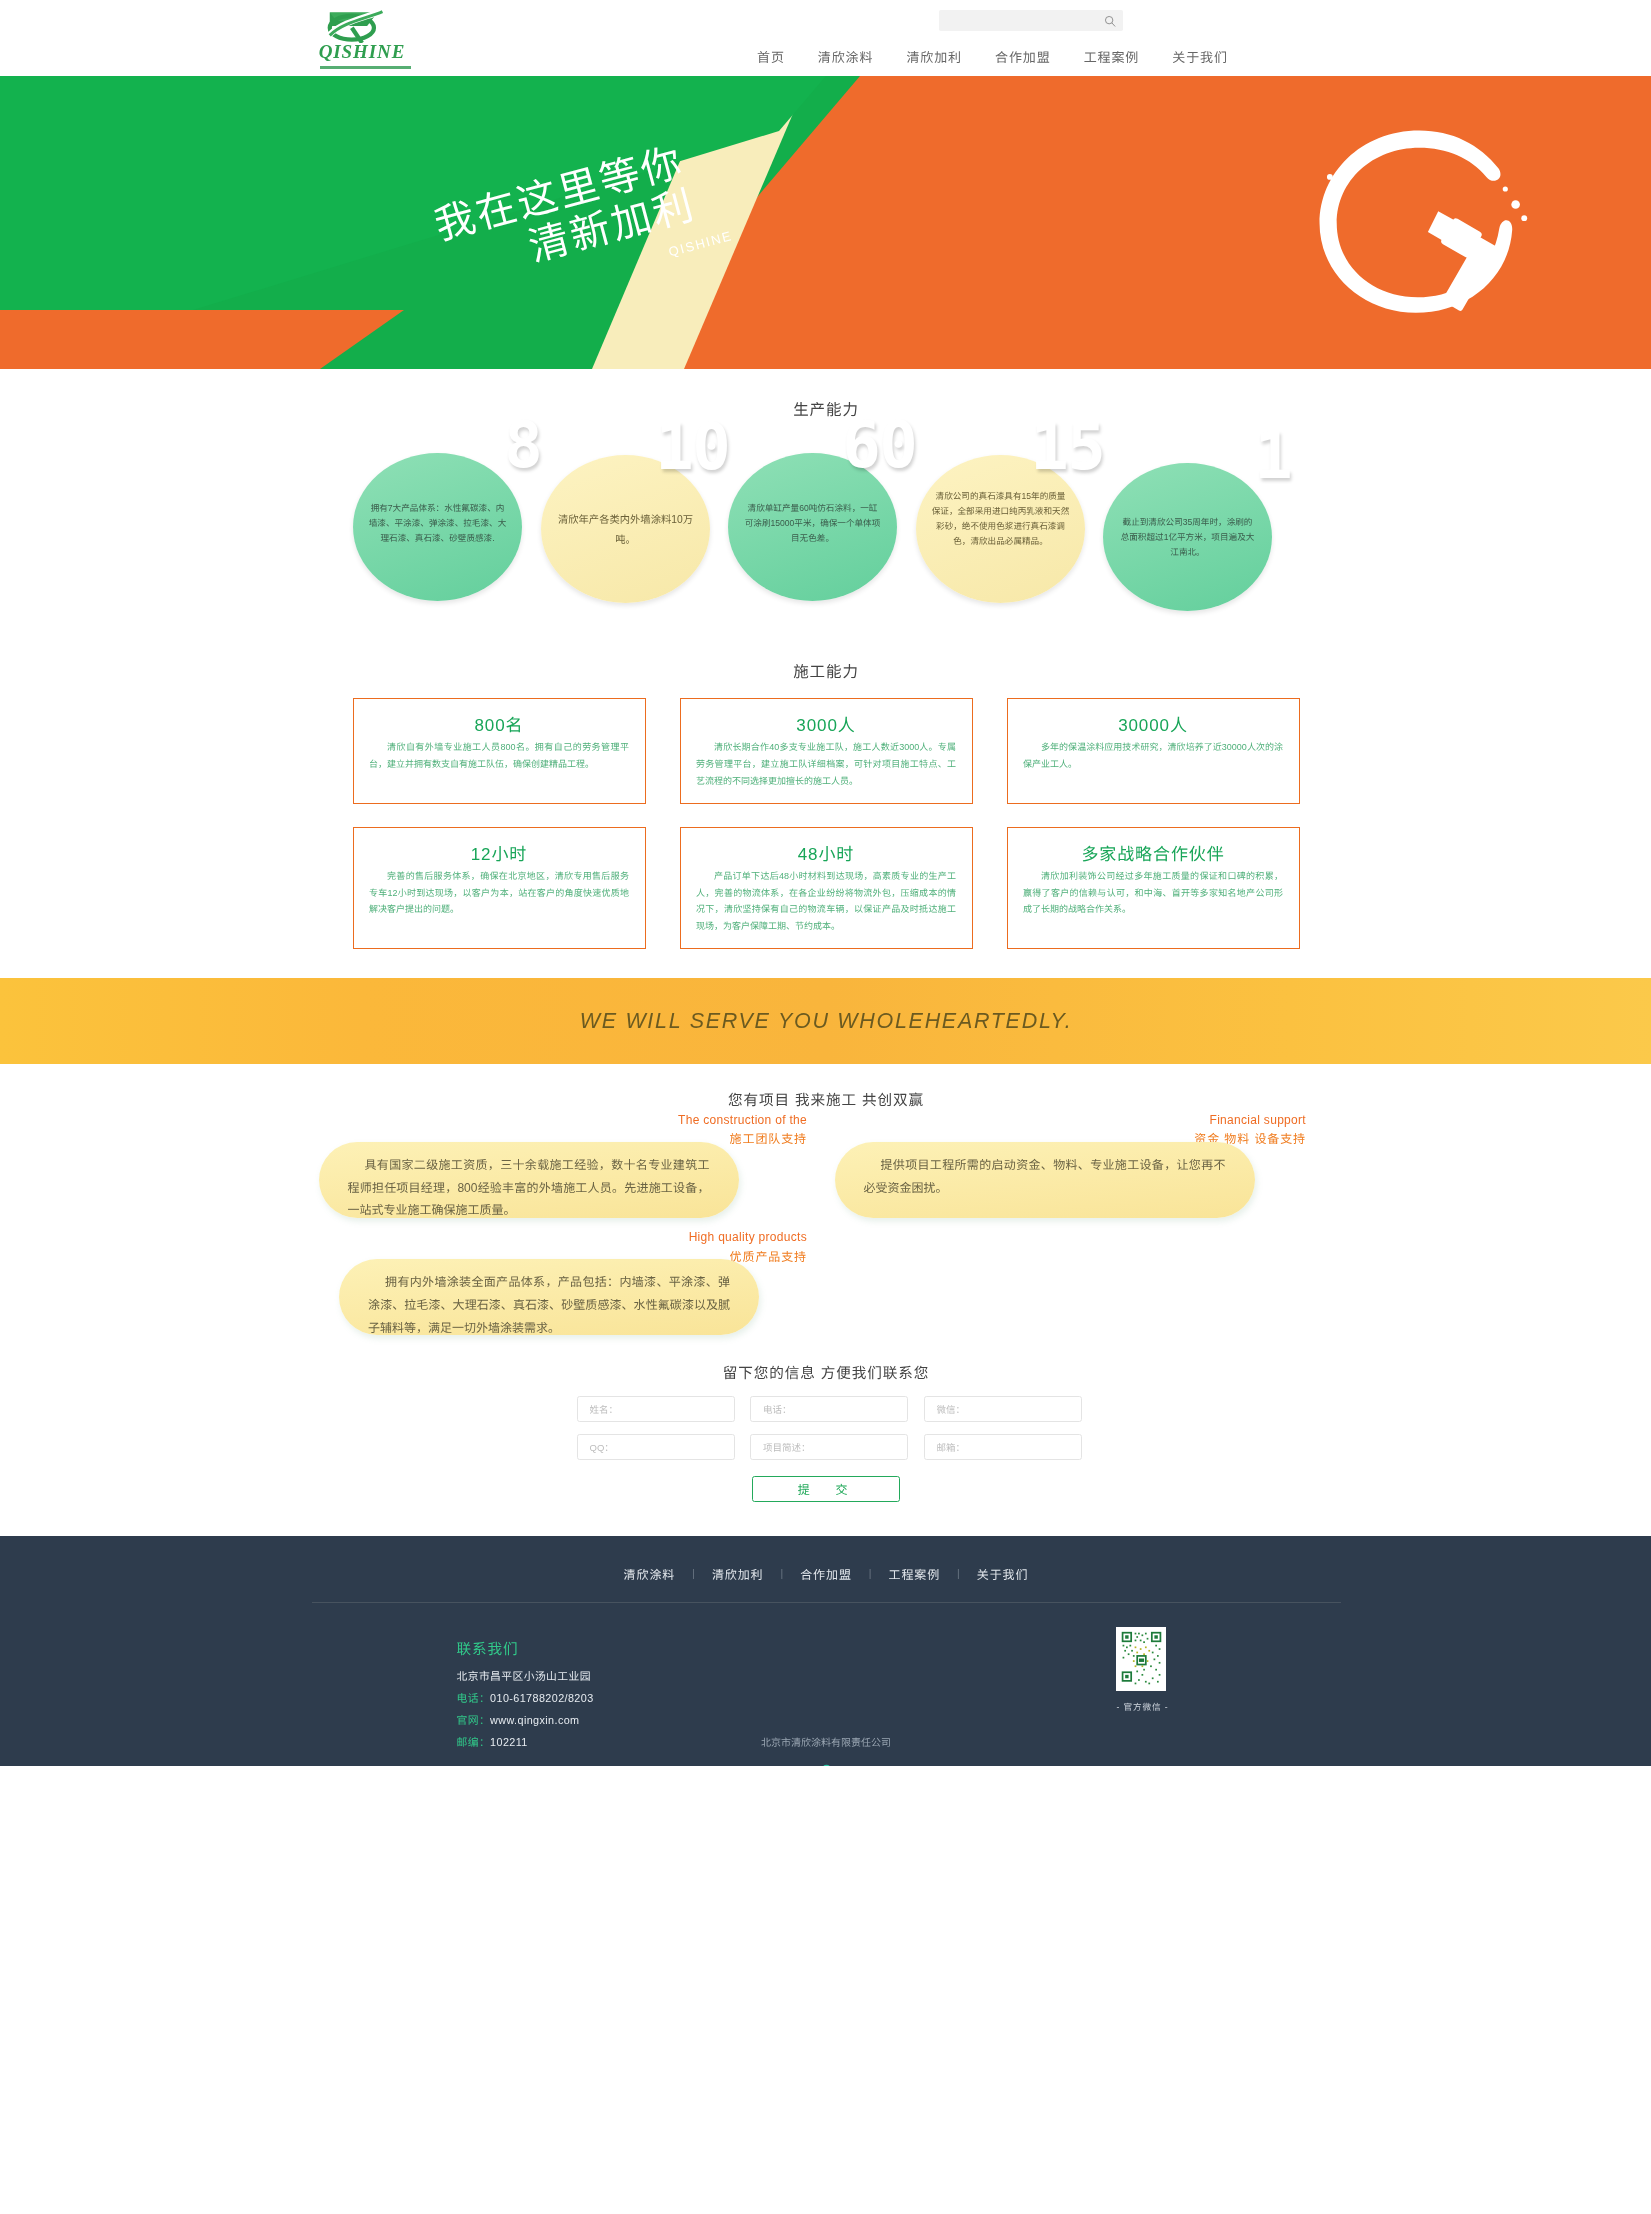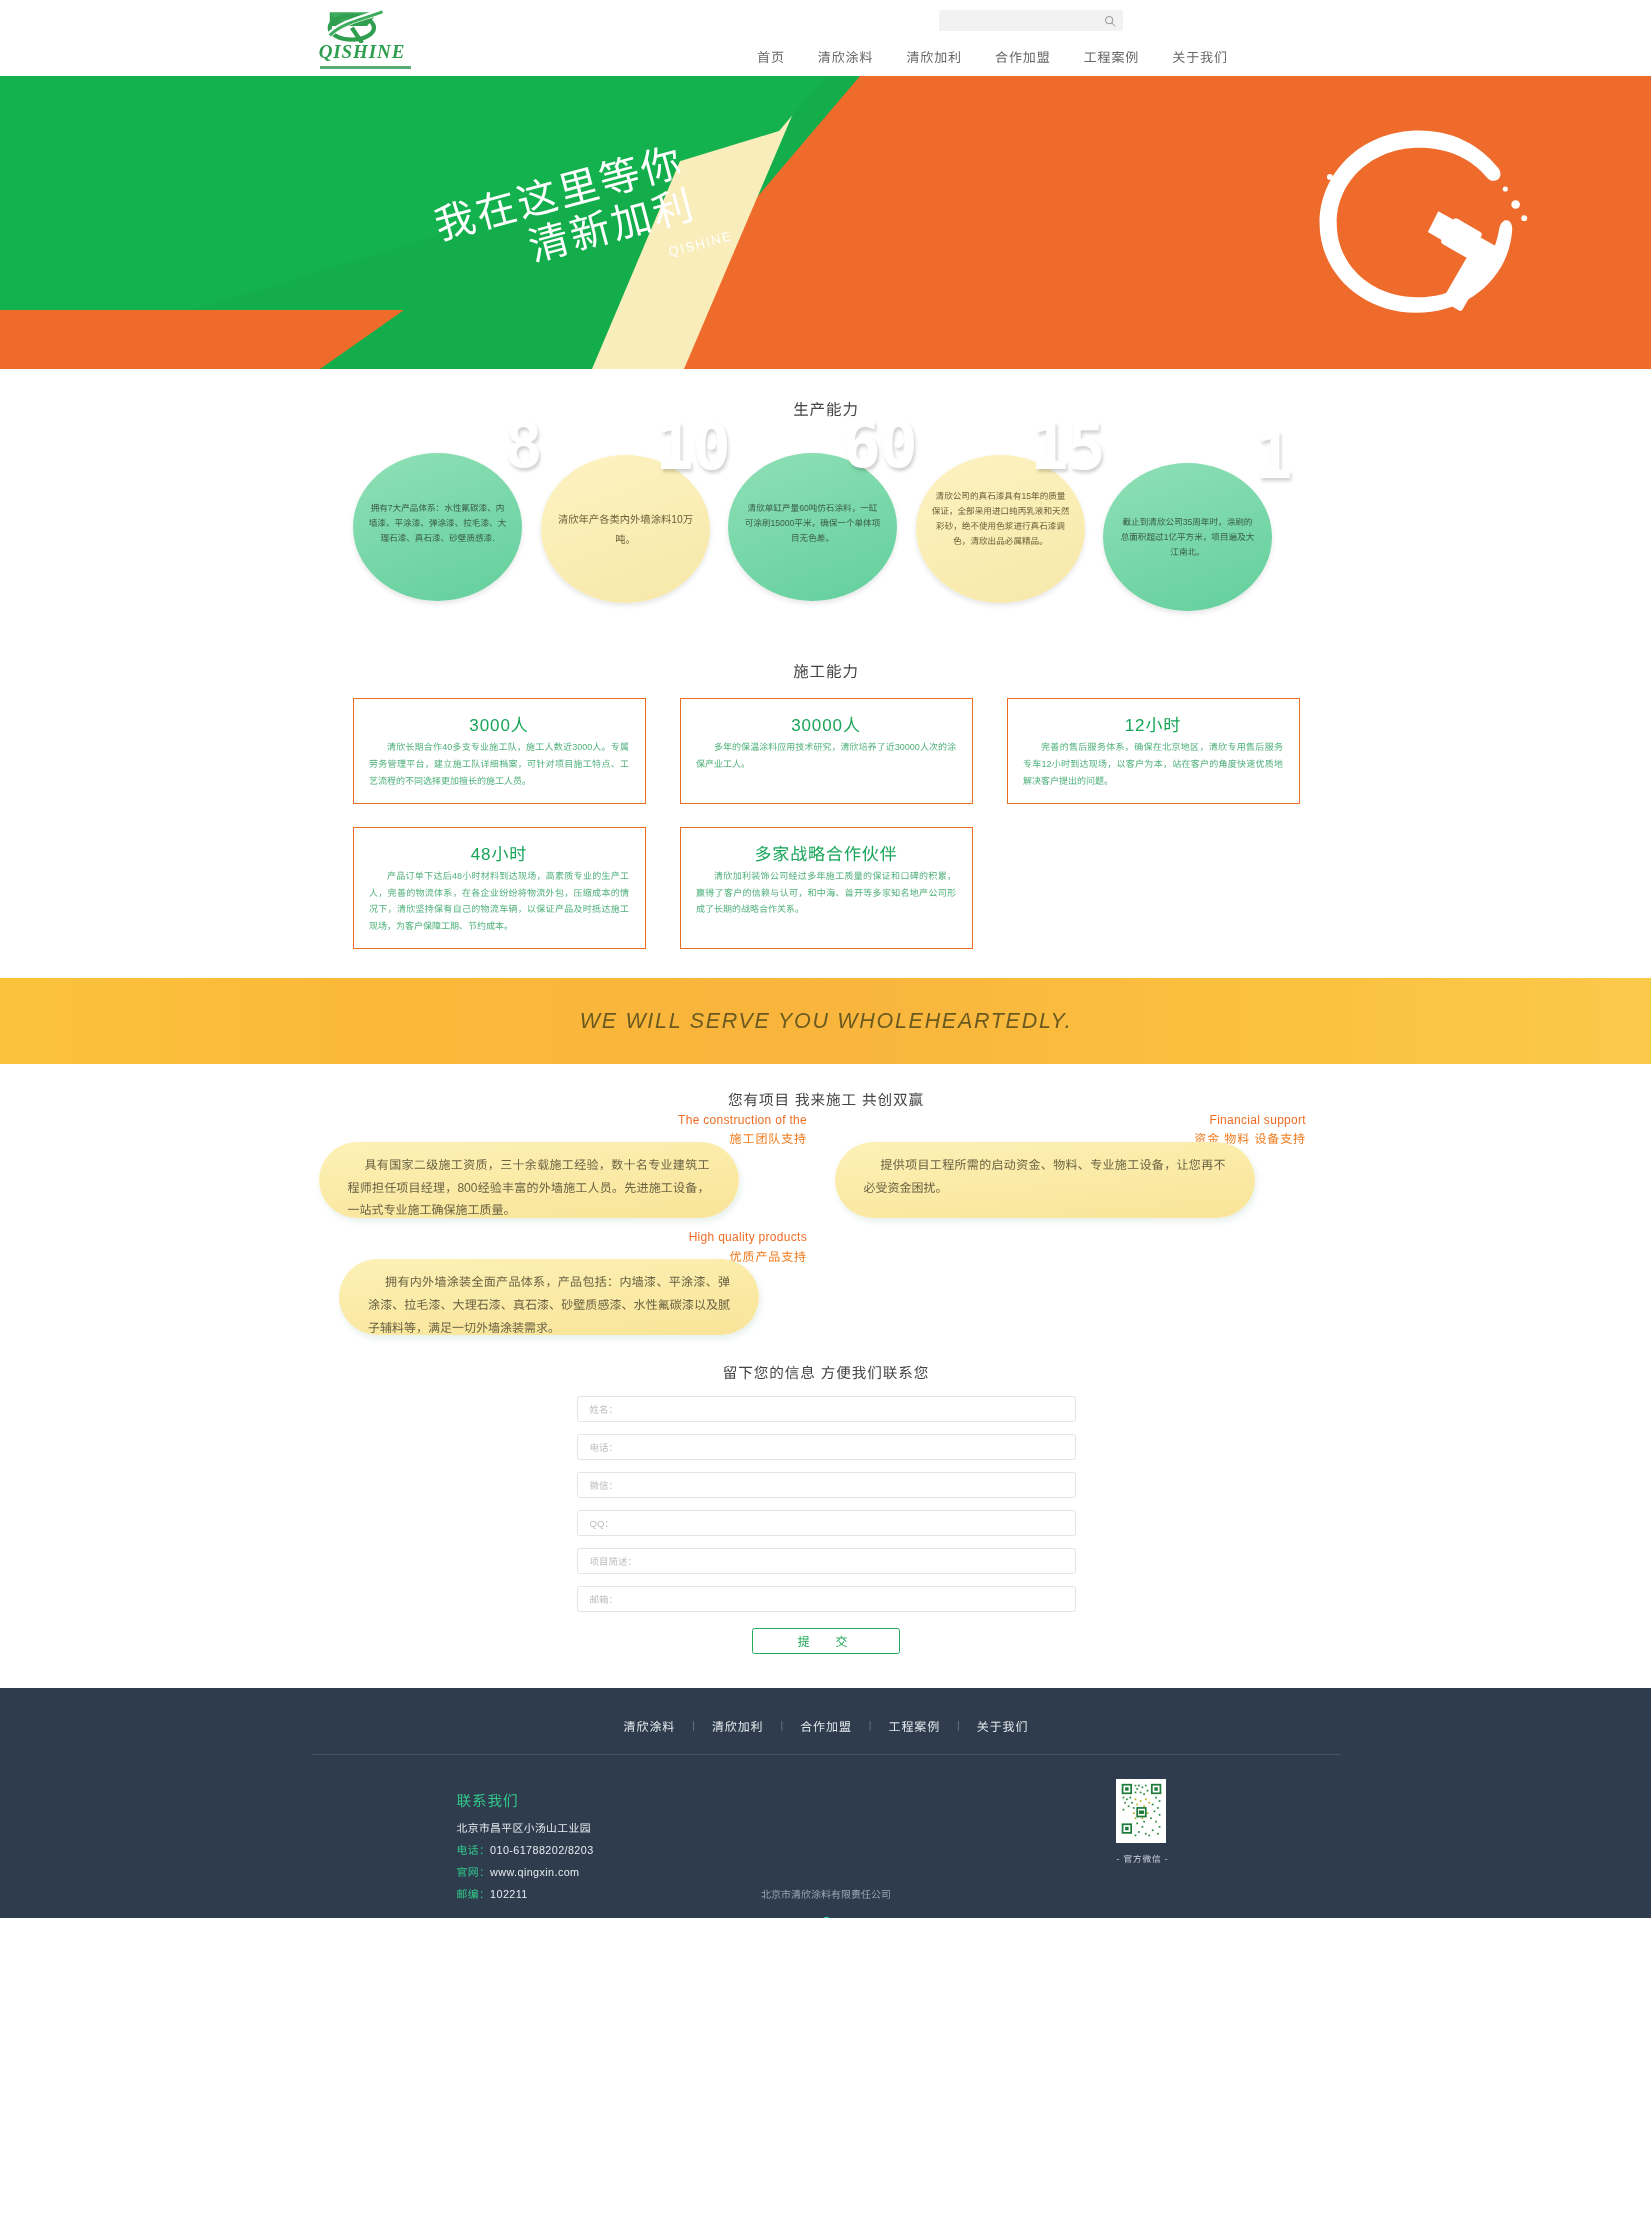--- a/index.html
+++ b/index.html
@@ -145,21 +145,21 @@
   }
   .sup-item.right .sup-pill { left:20.6px; }
   .sup-pill p {
     padding:12px 29px 0 29px; font-size:12px; line-height:1.9; color:#6a6344;
     text-indent:17px; text-align:justify;
   }
 
   
   .form-title { text-align:center; font-size:14.6px; color:#444; letter-spacing:0.9px; padding:29px 0 13.8px; }
   .form-grid {
-    width:499px; margin:0 auto; display:grid; grid-template-columns:1fr; gap:12px 15.5px;
+    width:499px; margin:0 auto; display:grid; grid-template-columns:1fr 1fr 1fr; gap:12px 15.5px;
   }
   .form-grid input {
     height:26px; border:0.9px solid #e4e4e4; border-radius:2.6px; background:#fff;
     padding:0 12px; font-size:9.5px; color:#555; outline:none;
     font-family:"Liberation Sans",sans-serif;
   }
   .form-grid input::placeholder { color:#bdbdbd; }
   .submit-wrap { width:499px; margin:15.5px auto 0; display:flex; justify-content:center; }
   .submit-btn {
     width:148px; height:26px; border:0.9px solid #23a95b; border-radius:2.6px;
@@ -300,20 +300,24 @@
       <div class="num">1</div>
       <div class="txt" style="top:79px;">截止到清欣公司35周年时，涂刷的总面积超过1亿平方米，项目遍及大江南北。</div>
     </div>
 
   </div>
 </div>
 
 <div class="sec-title">施工能力</div>
 <div class="cap-grid">
 
+  <div class="cap-card tall">
+    <div class="cap-num">800名</div>
+    <div class="cap-txt">清欣自有外墙专业施工人员800名。拥有自己的劳务管理平台，建立并拥有数支自有施工队伍，确保创建精品工程。</div>
+  </div>
   <div class="cap-card tall">
     <div class="cap-num">3000人</div>
     <div class="cap-txt">清欣长期合作40多支专业施工队，施工人数近3000人。专属劳务管理平台，建立施工队详细档案，可针对项目施工特点、工艺流程的不同选择更加擅长的施工人员。</div>
   </div>
   <div class="cap-card tall">
     <div class="cap-num">30000人</div>
     <div class="cap-txt">多年的保温涂料应用技术研究，清欣培养了近30000人次的涂保产业工人。</div>
   </div>
 
   <div class="cap-card tall">

